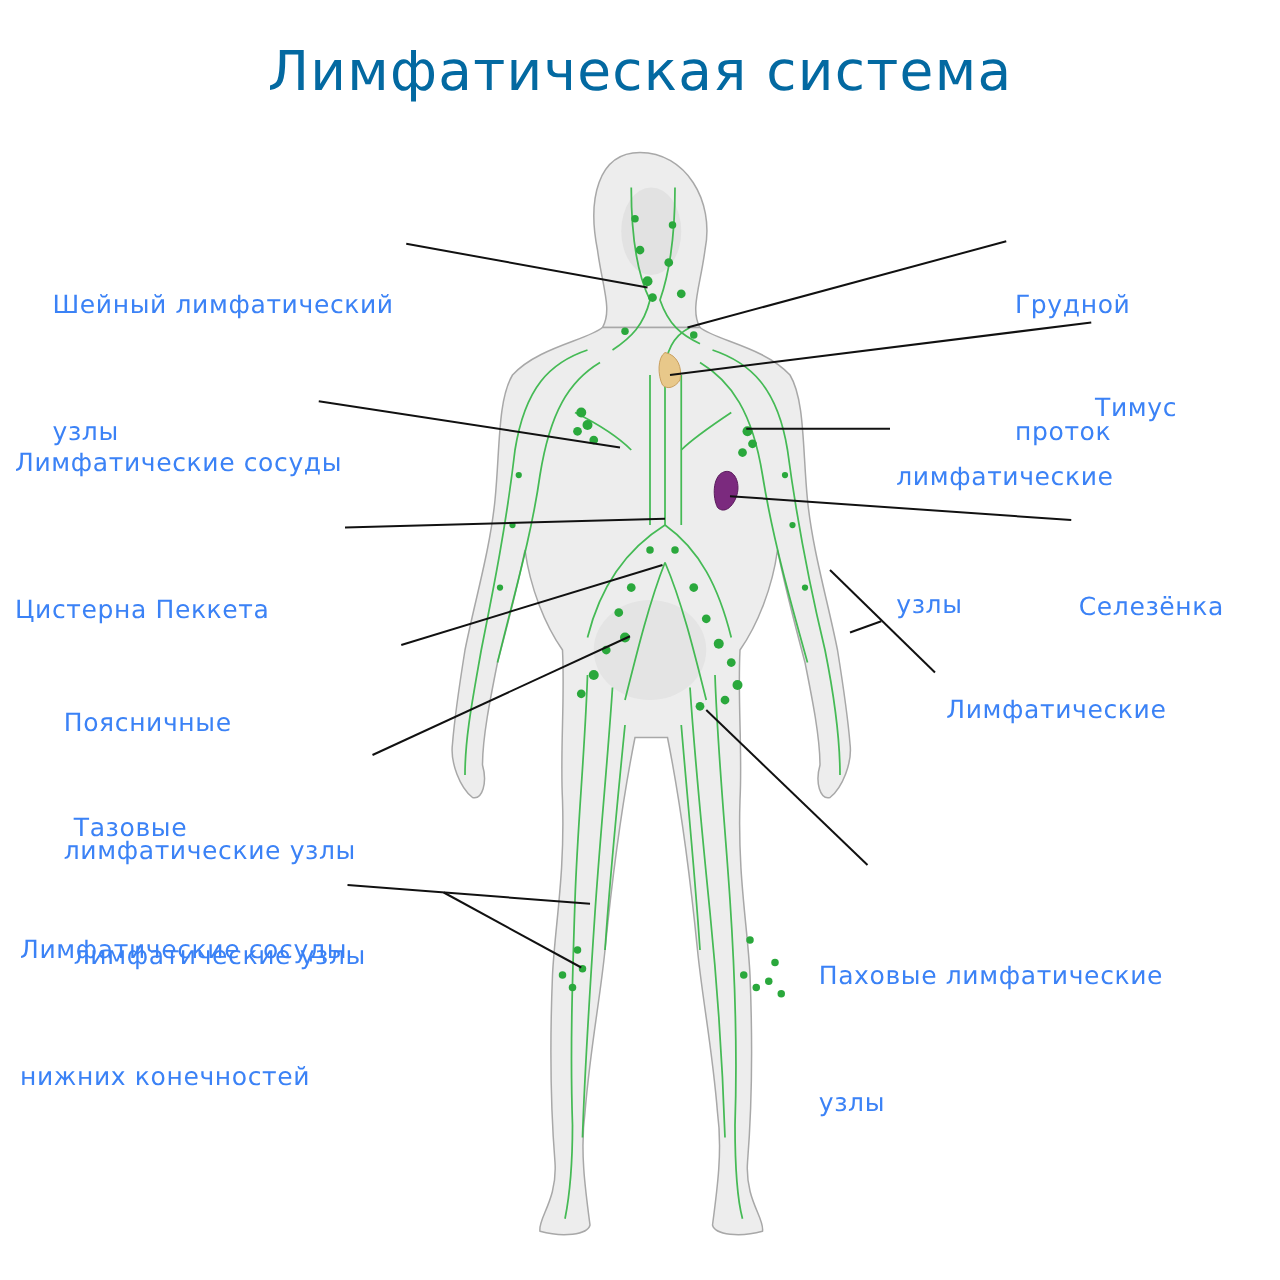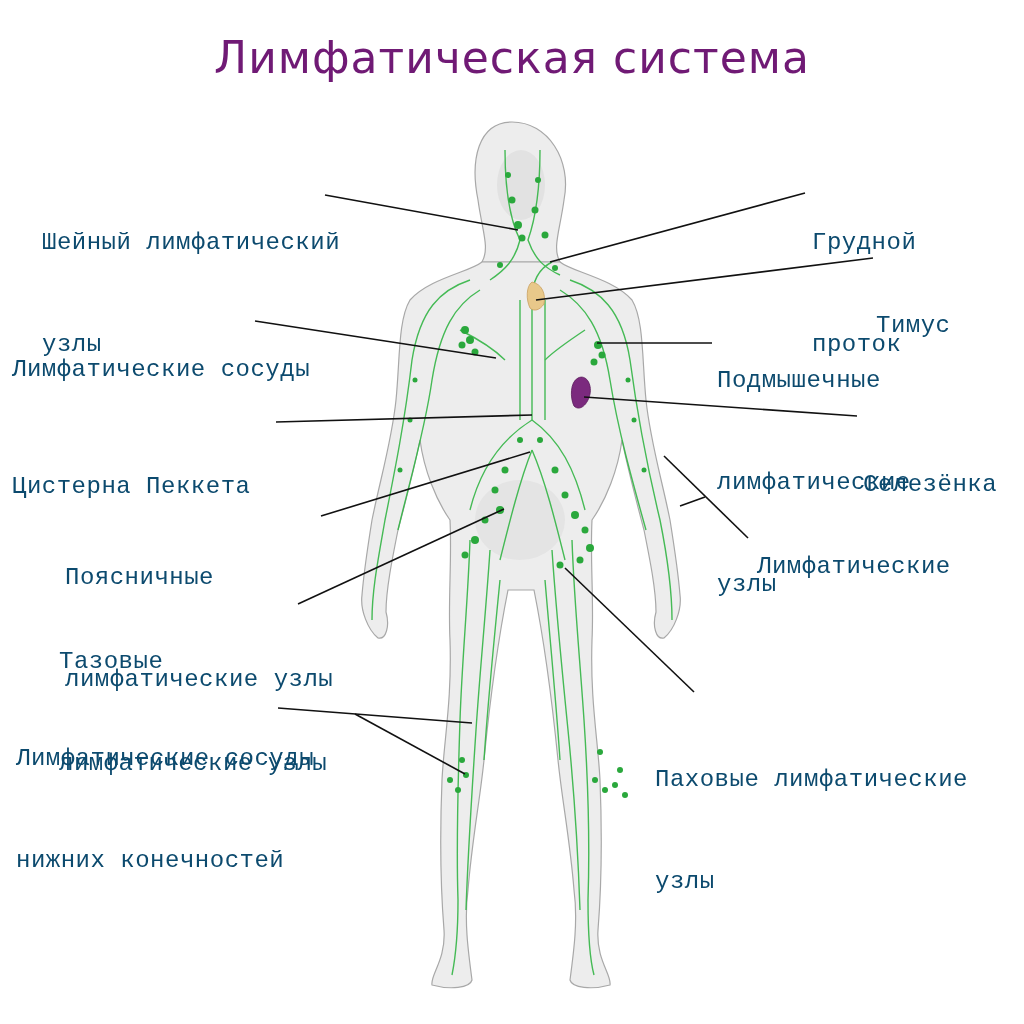--- a/index.html
+++ b/index.html
@@ -1,20 +1,20 @@
 <!DOCTYPE html>
 <html><head>
 <meta charset="utf-8">
 <style>
   html, body { margin:0; padding:0; background:#ffffff; }
   body { width:1024px; height:1024px; position:relative; overflow:hidden;
          font-family: "DejaVu Sans", "Liberation Sans", sans-serif; color:#111; }
   .title { position:absolute; left:0; width:1024px; top:32px; text-align:center;
-           font-size:44px; letter-spacing:1px; color:#701a75; }
-  .label { position:absolute; font-size:24px; line-height:34px; color:#0c4a6e; white-space:pre; letter-spacing:0.5px;font-family:Liberation Mono, monospace; }
+           font-size:44px; letter-spacing:1px; color:#0369a1; }
+  .label { position:absolute; font-size:20px; line-height:34px; color:#3b82f6; white-space:pre; letter-spacing:0.5px; }
   svg.figure { position:absolute; left:0; top:0; }
 </style>
 </head>
 <body>
 
 <div class="title">Лимфатическая система</div>
 
 <svg class="figure" width="1024" height="1024" viewBox="0 0 1024 1024">
 
   <g fill="#ededed" stroke="#a8a8a8" stroke-width="1.2">
@@ -142,34 +142,33 @@
 
 <div class="label" style="left:876px; top:241px;">
   <div>Тимус</div>
 </div>
 
 <div class="label" style="left:12px; top:285px;">
   <div>Лимфатические сосуды</div>
 </div>
 
 <div class="label" style="left:717px; top:296px;">
-  <div>Подмышечные</div>
   <div>лимфатические</div>
   <div>узлы</div>
 </div>
 
 <div class="label" style="left:12px; top:402px;text-align:right;">
   <div>Цистерна Пеккета</div>
 </div>
 
 <div class="label" style="left:863px; top:400px;">
   <div>Селезёнка</div>
 </div>
 
-<div class="label" style="left:65px; top:493px;">
+<div class="label" style="left:51px; top:493px;">
   <div>Поясничные</div>
   <div>лимфатические узлы</div>
 </div>
 
 <div class="label" style="left:757px; top:482px;">
   <div>Лимфатические</div>
 </div>
 
 <div class="label" style="left:59px; top:577px;">
   <div>Тазовые</div>

